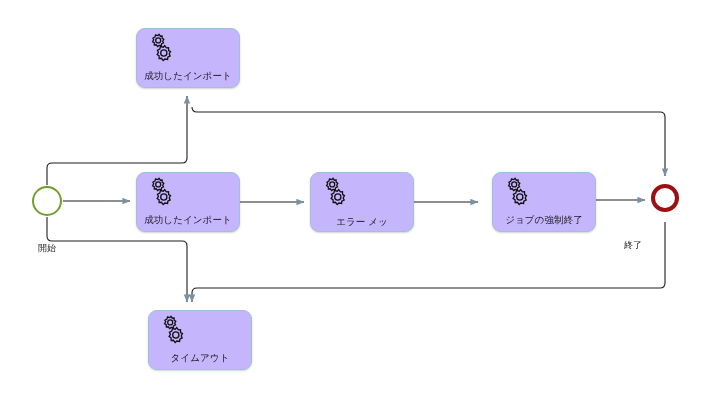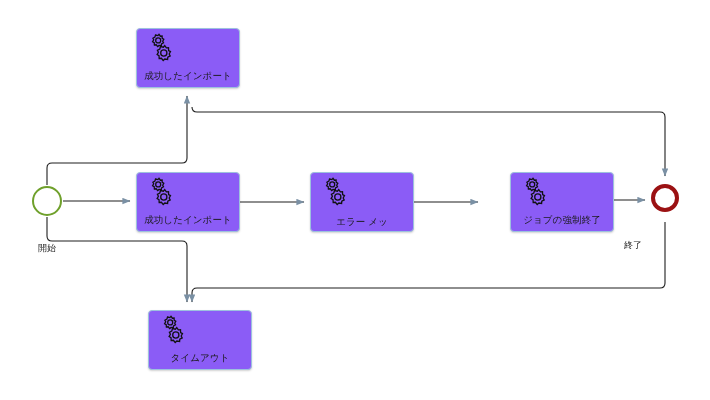--- a/index.html
+++ b/index.html
@@ -22,23 +22,23 @@
     position: absolute;
     left: 0;
     top: 0;
     width: 710px;
     height: 400px;
     pointer-events: none;
   }
   .node-task {
     position: absolute;
     box-sizing: border-box;
-    background: #8b5cf6;
+    background: #c4b5fd;
     border: 1px solid #9dc1de;
-    border-radius: 4px;
+    border-radius: 9px;
     box-shadow: 0 1px 2px rgba(0,0,0,0.18);
   }
   .node-task .gear-icon {
     position: absolute;
     left: 7px;
     top: 4px;
     width: 34px;
     height: 30px;
   }
   .node-task .task-label {
@@ -151,21 +151,21 @@
           <path d="M16.5,13.5 l2.9,0.7 1.3,-1.6 1.7,2.3 2.1,-0.2 0.1,2.8 1.9,1.1 -1.3,2.4 1.0,1.9 -2.4,1.3 -0.2,2.2 -2.8,-0.4 -1.6,1.5 -1.8,-2.2 -2.2,0.2 -0.2,-2.8 -1.9,-1.1 1.3,-2.4 -1.0,-1.9 2.4,-1.3 z"></path>
           <circle cx="19.8" cy="20.0" r="3.1"></circle>
         </g>
       </svg>
     </span>
     <span class="task-label two-line">
       <span style="display:block;">エラー メッ</span>
     </span>
   </div>
 
-  <div class="node-task" style="left:510px; top:172px; width:104px; height:60px;">
+  <div class="node-task" style="left:492px; top:172px; width:104px; height:60px;">
     <span class="gear-icon">
       <svg viewBox="0 0 34 30" width="34" height="30" xmlns="http://www.w3.org/2000/svg">
         <g fill="none" stroke="#111111" stroke-width="1.3">
           <path d="M11.5,2.0 l2.4,0.6 1.1,-1.3 1.4,1.9 1.7,-0.2 0.1,2.3 1.6,0.9 -1.1,2.0 0.8,1.6 -2.0,1.1 -0.2,1.8 -2.3,-0.3 -1.3,1.2 -1.5,-1.8 -1.8,0.2 -0.2,-2.3 -1.6,-0.9 1.1,-2.0 -0.8,-1.6 2.0,-1.1 z"></path>
           <circle cx="14.2" cy="7.4" r="2.5"></circle>
           <path d="M16.5,13.5 l2.9,0.7 1.3,-1.6 1.7,2.3 2.1,-0.2 0.1,2.8 1.9,1.1 -1.3,2.4 1.0,1.9 -2.4,1.3 -0.2,2.2 -2.8,-0.4 -1.6,1.5 -1.8,-2.2 -2.2,0.2 -0.2,-2.8 -1.9,-1.1 1.3,-2.4 -1.0,-1.9 2.4,-1.3 z"></path>
           <circle cx="19.8" cy="20.0" r="3.1"></circle>
         </g>
       </svg>
     </span>

